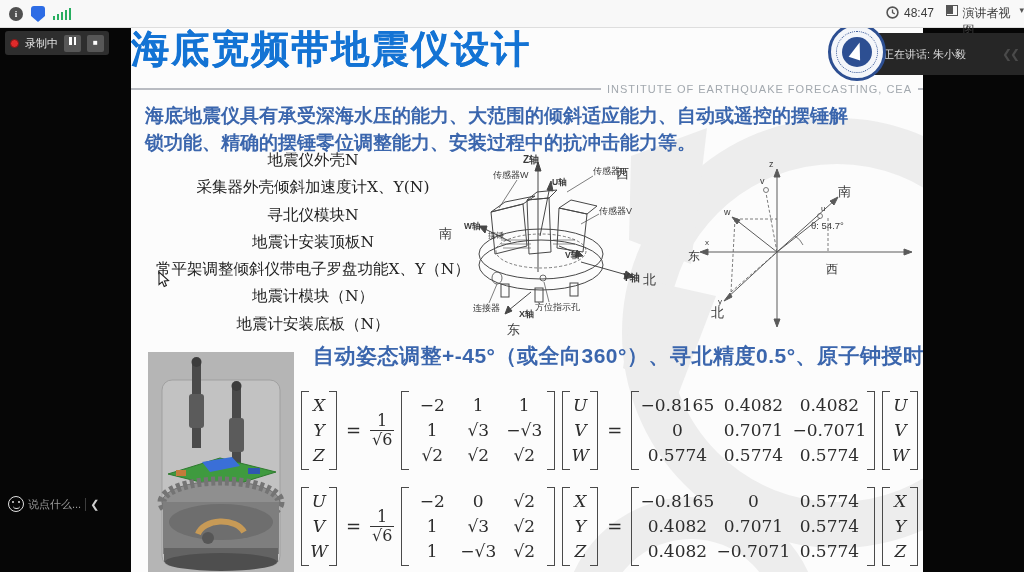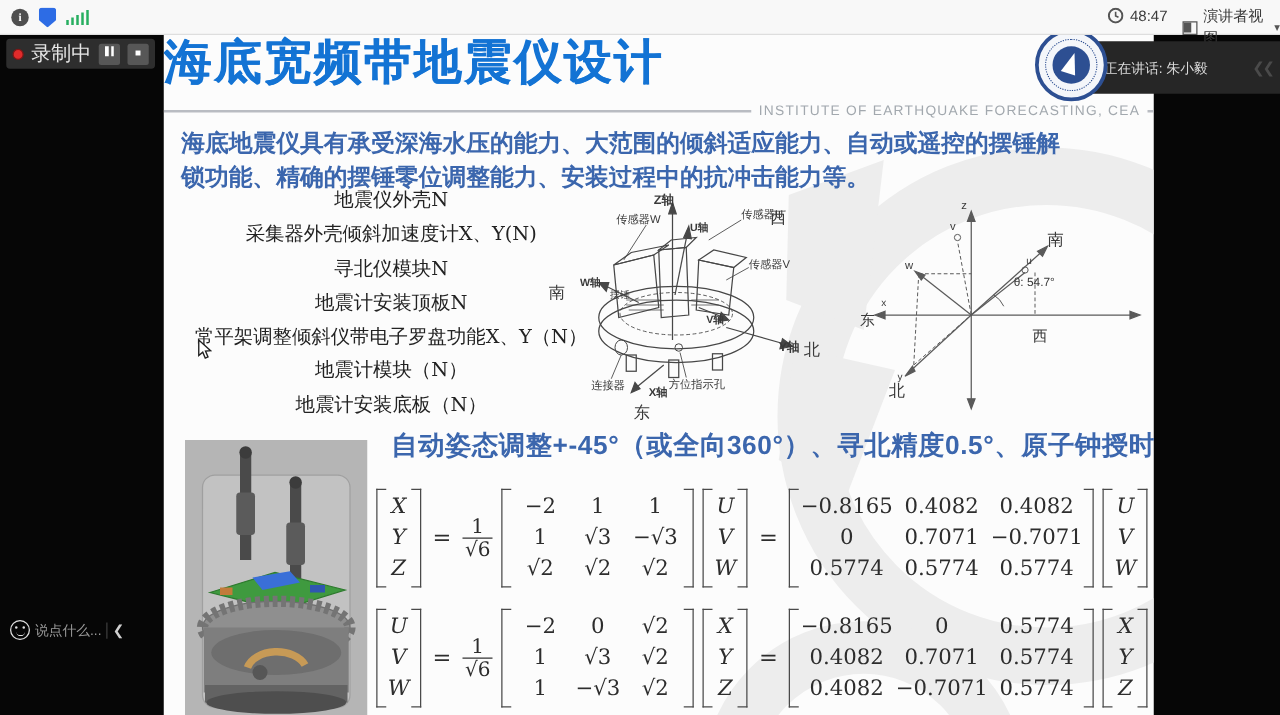--- a/index.html
+++ b/index.html
@@ -13,31 +13,31 @@
              background:#4f4f4f; color:#fff; font-size:9px; font-weight:bold; text-align:center; line-height:14px;
              font-family:"Liberation Serif", serif; }
   .tb-shield { position:absolute; left:31px; top:6px; width:14px; height:16px; background:#2d6ce5;
                border-radius:3px 3px 6px 6px; color:#fff; font-size:11px; font-weight:bold;
                text-align:center; line-height:14px;
                clip-path: polygon(0 0,100% 0,100% 62%,50% 100%,0 62%); }
   .tb-signal { position:absolute; left:53px; top:8px; width:18px; height:12px; display:flex; align-items:flex-end; gap:1.5px; }
   .tb-signal i { display:block; width:2.5px; background:#27ae60; }
   .tb-time { position:absolute; left:886px; top:6px; display:flex; align-items:flex-start; gap:5px;
              color:#3b3b3b; font-size:12px; }
-  .tb-view { position:absolute; left:946px; top:5px; display:flex; align-items:center; gap:5px;
+  .tb-view { position:absolute; left:946px; top:5px; display:flex; align-items:flex-start; gap:5px;
              color:#3b3b3b; font-size:12px; cursor:default; }
   .grid-ic { width:13px; height:11px; border:1.5px solid #555; position:relative; }
   .grid-ic::before { content:""; position:absolute; left:0; top:0; width:6px; height:8px; background:#555; }
   .caret { font-size:9px; color:#555; }
 
   
   .rec-bar { position:absolute; left:5px; top:31px; height:24px; display:flex; align-items:center;
              gap:6px; background:#2e2e2e; border-radius:3px; padding:0 5px; }
   .rec-dot { width:9px; height:9px; border-radius:50%; background:#e02b2b; border:1px solid #7e1616; }
-  .rec-label { color:#e6e6e6; font-size:16px; }
+  .rec-label { color:#e6e6e6; font-size:11px; }
   .rec-btn { width:17px; height:17px; background:#575757; border:none; border-radius:2px;
              color:#fff; font-size:8px; line-height:16px; text-align:center; padding:0; }
   .pause-ic { display:inline-flex; gap:2px; }
   .pause-ic i { display:block; width:2.5px; height:8px; background:#fff; }
 
   
   .speak-bar { position:absolute; left:853px; top:33px; width:171px; height:42px; background:#262626;
                display:flex; align-items:center; gap:7px; padding:0 6px; }
   .speak-avatar { width:17px; height:17px; border-radius:2px;
                   background:linear-gradient(135deg,#8a7a68,#4b4138); position:relative; }

